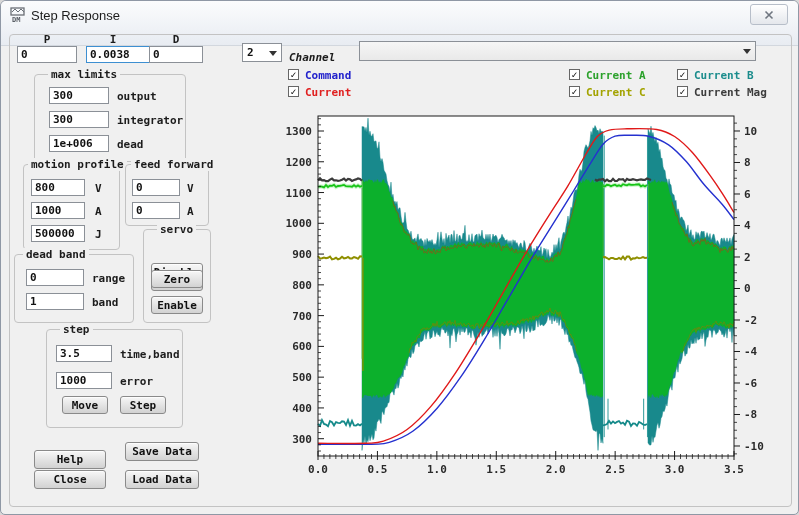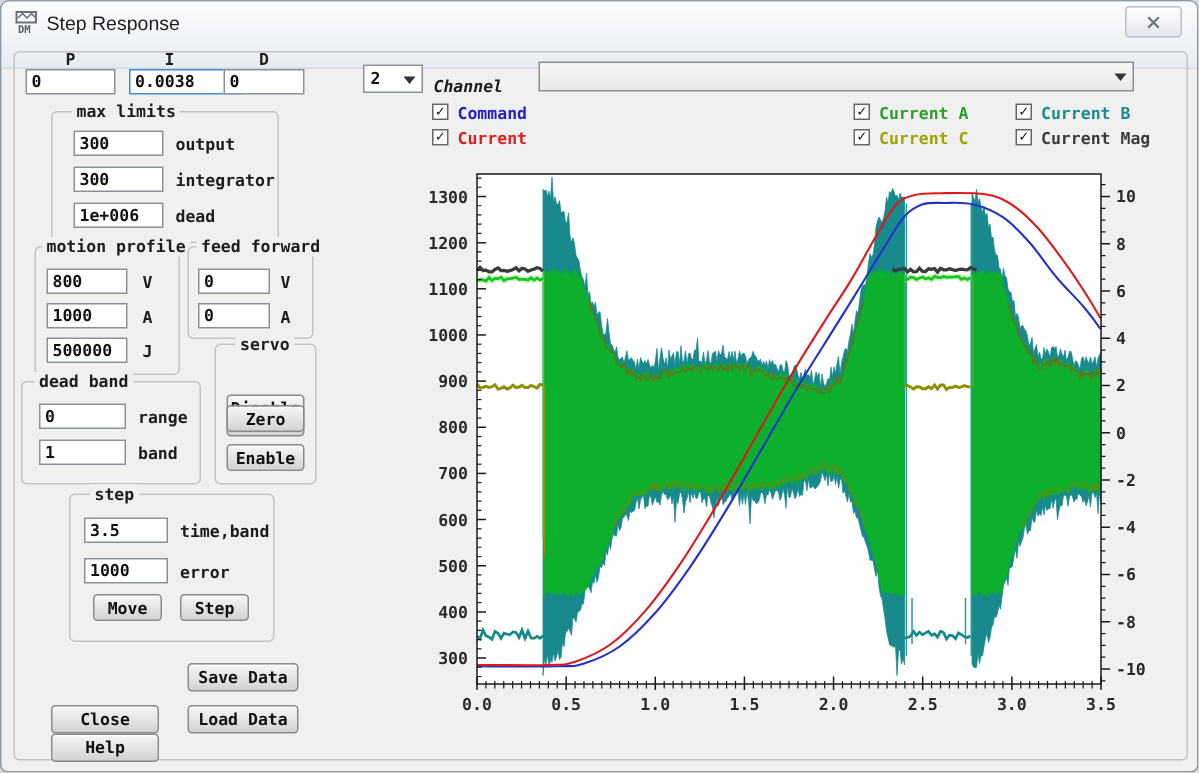--- a/index.html
+++ b/index.html
@@ -124,21 +124,21 @@
 
     <div class="frame" style="left:45px;top:300px;width:135px;height:97px;"></div>
     <span class="grp-title" style="left:59px;top:294px;">step</span>
     <input class="inp" style="left: 55px; top: 316px; width: 56px; height: 17px;" value="3.5">
     <span class="lbl" style="left:119px;top:319px;">time,band</span>
     <input class="inp" style="left: 55px; top: 343px; width: 56px; height: 17px;" value="1000">
     <span class="lbl" style="left:119px;top:346px;">error</span>
     <div class="btn" style="left:61px;top:367px;width:46px;height:18px;line-height:17px;">Move</div>
     <div class="btn" style="left:119px;top:367px;width:46px;height:18px;line-height:17px;">Step</div>
 
-    <div class="btn" style="left:33px;top:421px;width:72px;height:19px;line-height:18px;margin-top:39px;">Help</div>
+    <div class="btn" style="left:33px;top:421px;width:72px;height:19px;line-height:18px;">Help</div>
     <div class="btn" style="left:124px;top:413px;width:74px;height:19px;line-height:18px;">Save Data</div>
     <div class="btn" style="left:33px;top:441px;width:72px;height:19px;line-height:18px;">Close</div>
     <div class="btn" style="left:124px;top:441px;width:74px;height:19px;line-height:18px;">Load Data</div>
 
     <svg id="plot-svg" style="position:absolute;left:275px;top:72px;" width="505" height="378" viewBox="0 0 505 378">
         <rect x="42" y="15" width="416" height="340" fill="#ffffff"></rect>
         <path d="M86,25.4L87,26.1L88,25.7L89,29.9L90,26.4L91,31.4L92,17.1L93,34.3L94,30.2L95,35.1L96,35.2L97,32.7L98,40.8L99,40.3L100,39.9L101,47.3L102,47.3L103,40.8L104,56.3L105,60.6L106,57.6L107,61.4L108,69.3L109,71.1L110,73.0L111,79.7L112,83.6L113,85.5L114,90.9L115,81.1L116,96.3L117,93.3L118,101.6L119,100.2L120,103.3L121,100.5L122,109.0L123,107.2L124,106.8L125,115.3L126,121.5L127,122.2L128,121.0L129,111.3L130,120.6L131,128.1L132,129.0L133,131.5L134,134.5L135,130.2L136,137.3L137,139.0L138,137.9L139,136.9L140,141.3L141,136.7L142,132.9L143,139.4L144,138.5L145,137.4L146,139.5L147,140.3L148,145.5L149,138.5L150,145.0L151,137.4L152,139.9L153,141.3L154,139.3L155,141.7L156,138.6L157,142.4L158,144.4L159,142.4L160,144.5L161,138.8L162,131.2L163,146.4L164,137.6L165,130.8L166,137.8L167,142.3L168,137.5L169,144.8L170,132.3L171,138.9L172,136.2L173,134.1L174,142.2L175,133.5L176,133.5L177,141.3L178,129.5L179,140.5L180,139.4L181,132.9L182,142.2L183,134.9L184,134.3L185,138.3L186,138.6L187,132.1L188,133.0L189,124.3L190,140.9L191,139.5L192,140.8L193,133.6L194,141.5L195,139.2L196,132.7L197,140.7L198,141.1L199,134.6L200,134.0L201,133.0L202,140.0L203,132.7L204,135.5L205,134.9L206,129.1L207,136.8L208,137.7L209,138.8L210,133.3L211,138.4L212,133.3L213,138.8L214,133.1L215,141.3L216,138.0L217,133.0L218,136.1L219,134.9L220,134.3L221,136.4L222,141.4L223,138.6L224,137.6L225,136.6L226,133.3L227,135.9L228,136.7L229,139.5L230,139.5L231,138.5L232,143.0L233,139.6L234,142.8L235,139.5L236,144.9L237,138.7L238,141.8L239,139.3L240,142.7L241,141.6L242,144.6L243,147.0L244,142.6L245,141.9L246,145.8L247,147.4L248,139.4L249,141.8L250,149.6L251,149.9L252,149.5L253,144.6L254,142.3L255,143.9L256,149.2L257,151.7L258,147.2L259,151.6L260,148.2L261,145.0L262,149.2L263,148.9L264,150.3L265,145.6L266,155.4L267,152.2L268,147.0L269,150.0L270,147.7L271,157.3L272,148.4L273,154.2L274,157.0L275,154.6L276,151.2L277,152.8L278,143.6L279,150.1L280,143.5L281,147.9L282,141.6L283,136.7L284,148.4L285,140.8L286,137.2L287,132.4L288,131.1L289,133.5L290,126.1L291,121.5L292,115.0L293,121.9L294,113.2L295,106.2L296,107.8L297,100.3L298,92.5L299,89.6L300,88.6L301,89.4L302,83.7L303,73.9L304,68.2L305,70.5L306,68.9L307,61.7L308,50.3L309,46.4L310,43.7L311,45.5L312,47.3L313,44.3L314,39.7L315,30.4L316,34.4L317,26.7L318,28.0L319,24.6L320,26.6L321,30.0L322,29.0L323,32.4L324,27.7L325,30.5L326,30.4L327,30.7L327,342.3L326,337.7L325,341.9L324,332.4L323,332.5L322,349.4L321,329.1L320,330.7L319,329.7L318,329.5L317,328.8L316,324.0L315,319.9L314,311.1L313,304.9L312,298.2L311,296.1L310,290.3L309,278.6L308,283.3L307,278.3L306,272.8L305,272.5L304,272.5L303,266.6L302,263.2L301,260.7L300,257.1L299,256.7L298,252.7L297,248.7L296,244.1L295,244.4L294,239.8L293,241.2L292,233.1L291,233.7L290,227.9L289,233.7L288,229.6L287,226.1L286,227.9L285,217.9L284,219.2L283,224.5L282,216.2L281,221.9L280,216.1L279,219.7L278,220.2L277,214.1L276,223.0L275,214.7L274,219.4L273,216.1L272,213.6L271,219.6L270,221.9L269,223.2L268,224.6L267,224.7L266,222.9L265,224.1L264,224.4L263,218.0L262,226.1L261,220.0L260,219.2L259,229.2L258,228.7L257,230.0L256,224.6L255,229.6L254,231.5L253,227.8L252,224.1L251,230.3L250,230.7L249,222.6L248,237.8L247,228.7L246,224.6L245,230.4L244,232.7L243,227.2L242,225.9L241,226.1L240,229.2L239,231.9L238,227.8L237,225.4L236,229.0L235,228.7L234,234.9L233,229.4L232,226.8L231,228.2L230,232.6L229,234.4L228,234.7L227,232.6L226,232.7L225,229.2L224,248.3L223,232.6L222,226.7L221,235.4L220,227.7L219,235.3L218,228.4L217,236.4L216,227.2L215,227.5L214,226.9L213,230.7L212,233.2L211,227.4L210,229.8L209,231.1L208,233.2L207,233.8L206,235.4L205,228.9L204,230.8L203,236.4L202,230.9L201,237.1L200,244.2L199,237.0L198,234.3L197,230.1L196,228.9L195,236.8L194,231.2L193,231.3L192,234.2L191,226.8L190,227.3L189,231.0L188,231.4L187,227.3L186,231.0L185,226.8L184,234.1L183,226.5L182,231.2L181,233.5L180,241.0L179,231.9L178,226.9L177,228.4L176,234.7L175,232.5L174,247.1L173,230.0L172,235.0L171,228.8L170,231.4L169,232.2L168,228.3L167,228.9L166,226.2L165,229.2L164,235.7L163,233.5L162,234.0L161,230.2L160,232.7L159,235.8L158,230.6L157,228.7L156,236.5L155,236.3L154,238.1L153,229.9L152,230.0L151,232.6L150,238.3L149,230.7L148,234.4L147,239.4L146,239.8L145,240.9L144,239.6L143,246.0L142,242.6L141,241.9L140,243.8L139,244.5L138,250.8L137,252.7L136,248.2L135,256.4L134,256.3L133,254.9L132,258.2L131,265.2L130,261.5L129,269.1L128,266.4L127,276.0L126,274.1L125,277.6L124,276.2L123,284.0L122,287.2L121,282.3L120,287.7L119,287.2L118,294.1L117,291.0L116,290.3L115,291.1L114,292.8L113,301.7L112,301.6L111,305.6L110,306.6L109,307.1L108,313.7L107,311.4L106,310.3L105,322.5L104,319.8L103,317.7L102,320.0L101,321.1L100,330.1L99,327.1L98,337.0L97,338.8L96,333.1L95,336.6L94,339.8L93,333.9L92,340.7L91,338.7L90,343.8L89,335.0L88,342.0L87,338.4L86,349.4Z" fill="#18898c" stroke="#18898c" stroke-width="0.5"></path>
         <path d="M86,78.6L87,78.4L88,80.9L89,80.8L90,78.7L91,80.7L92,79.0L93,78.3L94,79.1L95,78.9L96,79.0L97,80.3L98,82.0L99,78.5L100,81.4L101,78.2L102,78.7L103,81.8L104,80.0L105,82.2L106,80.1L107,78.5L108,78.2L109,82.2L110,81.7L111,83.8L112,85.8L113,90.3L114,91.7L115,95.9L116,96.0L117,98.6L118,102.7L119,104.0L120,108.6L121,110.0L122,111.0L123,115.9L124,117.6L125,121.2L126,122.1L127,124.5L128,127.1L129,128.9L130,130.0L131,130.6L132,133.1L133,131.8L134,134.5L135,139.1L136,140.7L137,138.5L138,141.7L139,140.7L140,140.2L141,141.1L142,145.5L143,144.3L144,144.7L145,145.5L146,145.1L147,145.4L148,148.5L149,147.8L150,147.9L151,148.9L152,147.1L153,146.4L154,148.6L155,146.5L156,149.7L157,148.0L158,146.5L159,148.9L160,149.4L161,148.0L162,148.8L163,147.6L164,149.3L165,147.6L166,145.0L167,144.6L168,145.8L169,144.0L170,146.6L171,145.1L172,145.0L173,146.5L174,144.0L175,143.7L176,143.9L177,144.8L178,143.2L179,141.6L180,143.3L181,143.8L182,141.0L183,141.5L184,144.1L185,142.2L186,141.0L187,142.9L188,141.5L189,143.7L190,143.8L191,144.0L192,142.5L193,141.7L194,140.5L195,141.5L196,142.5L197,142.8L198,141.5L199,143.9L200,143.1L201,140.0L202,141.5L203,142.6L204,142.2L205,139.8L206,142.4L207,142.4L208,142.5L209,143.9L210,140.8L211,140.7L212,143.1L213,140.9L214,140.5L215,142.3L216,141.3L217,142.3L218,141.2L219,141.2L220,143.6L221,141.9L222,141.1L223,140.9L224,142.4L225,145.5L226,145.8L227,143.8L228,145.6L229,144.3L230,142.8L231,142.7L232,143.9L233,145.9L234,147.2L235,145.8L236,145.1L237,148.2L238,148.1L239,148.4L240,147.1L241,148.5L242,149.1L243,149.4L244,146.7L245,148.2L246,149.4L247,147.9L248,149.1L249,149.5L250,150.8L251,150.2L252,149.7L253,152.0L254,153.5L255,154.1L256,150.8L257,153.6L258,155.0L259,152.2L260,153.5L261,154.2L262,156.1L263,154.7L264,154.5L265,157.0L266,155.3L267,154.7L268,155.3L269,159.1L270,158.4L271,156.0L272,159.0L273,158.0L274,159.3L275,156.3L276,156.1L277,156.9L278,152.7L279,153.4L280,150.9L281,153.1L282,149.4L283,152.1L284,150.7L285,148.5L286,146.3L287,141.2L288,137.5L289,136.0L290,132.5L291,130.3L292,123.7L293,124.1L294,117.0L295,114.9L296,110.6L297,106.8L298,103.7L299,99.8L300,96.9L301,91.8L302,86.4L303,80.7L304,78.8L305,82.2L306,81.4L307,78.5L308,81.0L309,79.4L310,78.0L311,78.3L312,79.8L313,78.4L314,81.4L315,81.4L316,79.3L317,78.8L318,81.5L319,81.6L320,79.3L321,82.0L322,78.9L323,81.8L324,78.7L325,81.4L326,80.7L327,81.7L327,294.6L326,297.0L325,295.4L324,296.9L323,294.2L322,296.3L321,293.9L320,294.7L319,296.2L318,294.1L317,295.1L316,294.5L315,293.3L314,295.1L313,293.1L312,295.1L311,289.4L310,284.2L309,279.3L308,276.0L307,271.3L306,268.8L305,266.5L304,261.1L303,257.9L302,254.7L301,253.2L300,251.2L299,244.6L298,244.2L297,238.7L296,237.7L295,237.2L294,235.2L293,233.7L292,228.7L291,227.6L290,226.8L289,222.7L288,221.3L287,220.8L286,219.7L285,216.4L284,214.3L283,217.1L282,214.0L281,216.9L280,213.5L279,212.3L278,215.9L277,214.3L276,214.7L275,214.7L274,210.6L273,211.4L272,214.0L271,211.9L270,214.7L269,213.9L268,215.0L267,216.3L266,213.8L265,214.4L264,216.5L263,215.4L262,219.3L261,216.4L260,218.6L259,217.9L258,221.4L257,218.5L256,221.3L255,222.1L254,219.0L253,221.4L252,222.2L251,219.6L250,220.6L249,220.3L248,223.6L247,221.1L246,223.5L245,220.7L244,224.5L243,223.8L242,222.8L241,225.6L240,224.9L239,225.8L238,223.6L237,226.2L236,224.0L235,223.8L234,224.7L233,225.0L232,226.5L231,223.5L230,224.3L229,224.9L228,227.4L227,224.8L226,225.0L225,224.6L224,226.5L223,227.8L222,224.1L221,224.3L220,226.4L219,225.9L218,226.3L217,224.0L216,224.0L215,224.4L214,225.6L213,227.6L212,225.7L211,226.1L210,225.5L209,227.3L208,225.0L207,227.3L206,226.7L205,225.0L204,228.1L203,228.2L202,224.8L201,224.5L200,226.1L199,228.1L198,228.3L197,227.5L196,228.6L195,227.0L194,226.6L193,224.3L192,224.1L191,226.9L190,225.9L189,225.9L188,225.6L187,226.2L186,226.0L185,223.3L184,224.7L183,226.0L182,224.3L181,226.6L180,226.5L179,223.1L178,225.0L177,224.9L176,223.2L175,226.7L174,222.6L173,225.2L172,223.3L171,226.6L170,225.6L169,222.9L168,224.4L167,224.5L166,225.2L165,226.7L164,227.3L163,226.2L162,226.8L161,223.9L160,227.5L159,224.0L158,227.2L157,224.7L156,226.7L155,228.6L154,228.4L153,229.3L152,229.8L151,229.1L150,230.0L149,228.5L148,230.3L147,229.8L146,231.7L145,232.0L144,236.9L143,237.3L142,236.7L141,239.6L140,242.1L139,241.7L138,243.6L137,245.0L136,244.8L135,248.4L134,249.0L133,254.8L132,256.7L131,258.3L130,260.2L129,264.5L128,264.6L127,267.9L126,271.9L125,274.1L124,275.5L123,276.4L122,277.3L121,279.5L120,282.4L119,282.6L118,286.6L117,288.3L116,289.6L115,291.7L114,292.6L113,293.9L112,293.2L111,295.4L110,295.1L109,297.3L108,293.2L107,295.1L106,296.9L105,295.3L104,296.0L103,296.7L102,296.4L101,294.0L100,293.8L99,296.6L98,294.2L97,294.8L96,297.3L95,294.7L94,295.1L93,294.9L92,295.0L91,294.7L90,294.1L89,294.2L88,294.3L87,297.1L86,296.5Z" fill="#0cb02c"></path>
         <path d="M116,99.4L117,100.4L118,105.5L119,105.0L120,109.7L121,111.5L122,112.0L123,117.9L124,121.5L125,124.0L126,123.8L127,125.6L128,131.0L129,131.4L130,131.9L131,133.6L132,134.1L133,133.3L134,135.5L135,141.5L136,142.6L137,142.0L138,143.8L139,142.7L140,141.1L141,144.2L142,148.9L143,145.4L144,146.2L145,149.3L146,148.5L147,147.2L148,152.1L149,150.6L150,150.8L151,152.5L152,148.5L153,150.1L154,151.9L155,149.8L156,152.5L157,150.5L158,147.8L159,152.8L160,152.7L161,149.4L162,151.3L163,150.3L164,151.8L165,148.9L166,146.3L167,146.0L168,147.2L169,145.5L170,150.0L171,148.6L172,146.6L173,148.8L174,147.5L175,146.7L176,147.3L177,147.2L178,146.6L179,144.2L180,146.3L181,147.1L182,143.9L183,145.3L184,145.1L185,145.9L186,143.9L187,144.1L188,143.0L189,146.2L190,147.3L191,147.0L192,143.8L193,144.5L194,144.0L195,143.9L196,145.1L197,145.4L198,142.5L199,145.4L200,144.1L201,143.7L202,144.5L203,146.3L204,143.8L205,142.1L206,145.2L207,146.0L208,143.9L209,146.8L210,142.9L211,143.8L212,145.7L213,141.9L214,142.0L215,143.6L216,144.2L217,145.7L218,142.8L219,142.9L220,146.3L221,145.5L222,143.4L223,142.0L224,146.0L225,149.4L226,149.6L227,145.0L228,146.8L229,146.2L230,145.4L231,145.7L232,146.5L233,147.3L234,149.7L235,149.4L236,147.0L237,149.4L238,151.4L239,151.8L240,148.5L241,151.6L242,152.3L243,151.3L244,150.6L245,151.3L246,150.8L247,151.8L248,151.3L249,150.9L250,152.9L251,151.5L252,152.9L253,155.9L254,156.8L255,156.2L256,154.7L257,157.3L258,158.0L259,155.3L260,155.8L261,157.0L262,159.4L263,156.5L264,157.7L265,158.4L266,158.4L267,158.0L268,159.0L269,160.6L270,161.2L271,159.0L272,161.6L273,160.5L274,160.8L275,157.2L276,160.0L277,160.4L278,155.6L279,155.9L280,154.0L281,155.6L282,150.9L283,153.7L284,154.2L285,150.3L286,149.4L287,143.1L288,140.4L289,137.9L290,134.5L291,133.4L292,125.9L293,126.9L294,119.1L295,116.8L296,113.6L297,109.7L298,105.3L299,101.9L300,98.5" fill="none" stroke="#a04818" stroke-width="1" opacity="0.6"></path>
         <path d="M133,252.0L134,247.1L135,247.3L136,241.3L137,242.2L138,241.0L139,239.3L140,241.0L141,235.7L142,234.8L143,233.5L144,233.6L145,228.6L146,228.8L147,227.0L148,227.3L149,227.0L150,229.0L151,226.5L152,228.1L153,228.1L154,227.0L155,226.0L156,225.2L157,222.0L158,225.2L159,222.4L160,225.3L161,220.2L162,225.4L163,225.0L164,225.0L165,224.8L166,222.9L167,223.5L168,221.4L169,220.8L170,223.0L171,224.6L172,220.4L173,222.2L174,219.4L175,223.7L176,221.0L177,222.1L178,223.1L179,219.3L180,224.6L181,223.3L182,222.3L183,224.0L184,221.7L185,222.2L186,224.8L187,223.6L188,222.3L189,224.8L190,224.2L191,223.7L192,222.5L193,222.5L194,225.6L195,224.5L196,225.2L197,223.7L198,227.3L199,226.3L200,222.6L201,223.2L202,222.5L203,227.1L204,226.5L205,223.1L206,225.4L207,224.3L208,221.7L209,224.5L210,223.0L211,225.0L212,224.3L213,225.4L214,223.7L215,222.2L216,222.0L217,221.5L218,224.5L219,222.9L220,223.2L221,221.8L222,221.6L223,224.8L224,224.8L225,223.2L226,221.1L227,222.0L228,223.8L229,223.4L230,223.0L231,219.7L232,224.3L233,222.0L234,222.9L235,221.2L236,221.0L237,223.4L238,222.5L239,223.6L240,223.6L241,222.0L242,219.5L243,222.6L244,222.3L245,218.7L246,219.9L247,217.5L248,220.2L249,218.1L250,218.6L251,217.3L252,220.3L253,218.5L254,216.5L255,218.1L256,218.0L257,214.9L258,218.9L259,215.0L260,215.4L261,215.0L262,216.4L263,213.7L264,213.7L265,211.4L266,210.9L267,214.4L268,212.5L269,211.2L270,211.5L271,209.4L272,211.1L273,209.8L274,207.0L275,211.1L276,211.3L277,211.8L278,213.2L279,209.2L280,209.5L281,213.5L282,211.1L283,215.7L284,210.7L285,213.4L286,217.2L287,218.7L288,218.4L289,220.6L290,225.3L291,225.9L292,227.2L293,230.6L294,233.6L295,233.5L296,236.5L297,237.0L298,241.8L299,243.1L300,248.1L301,250.4" fill="none" stroke="#8f7a00" stroke-width="1" opacity="0.55"></path>

